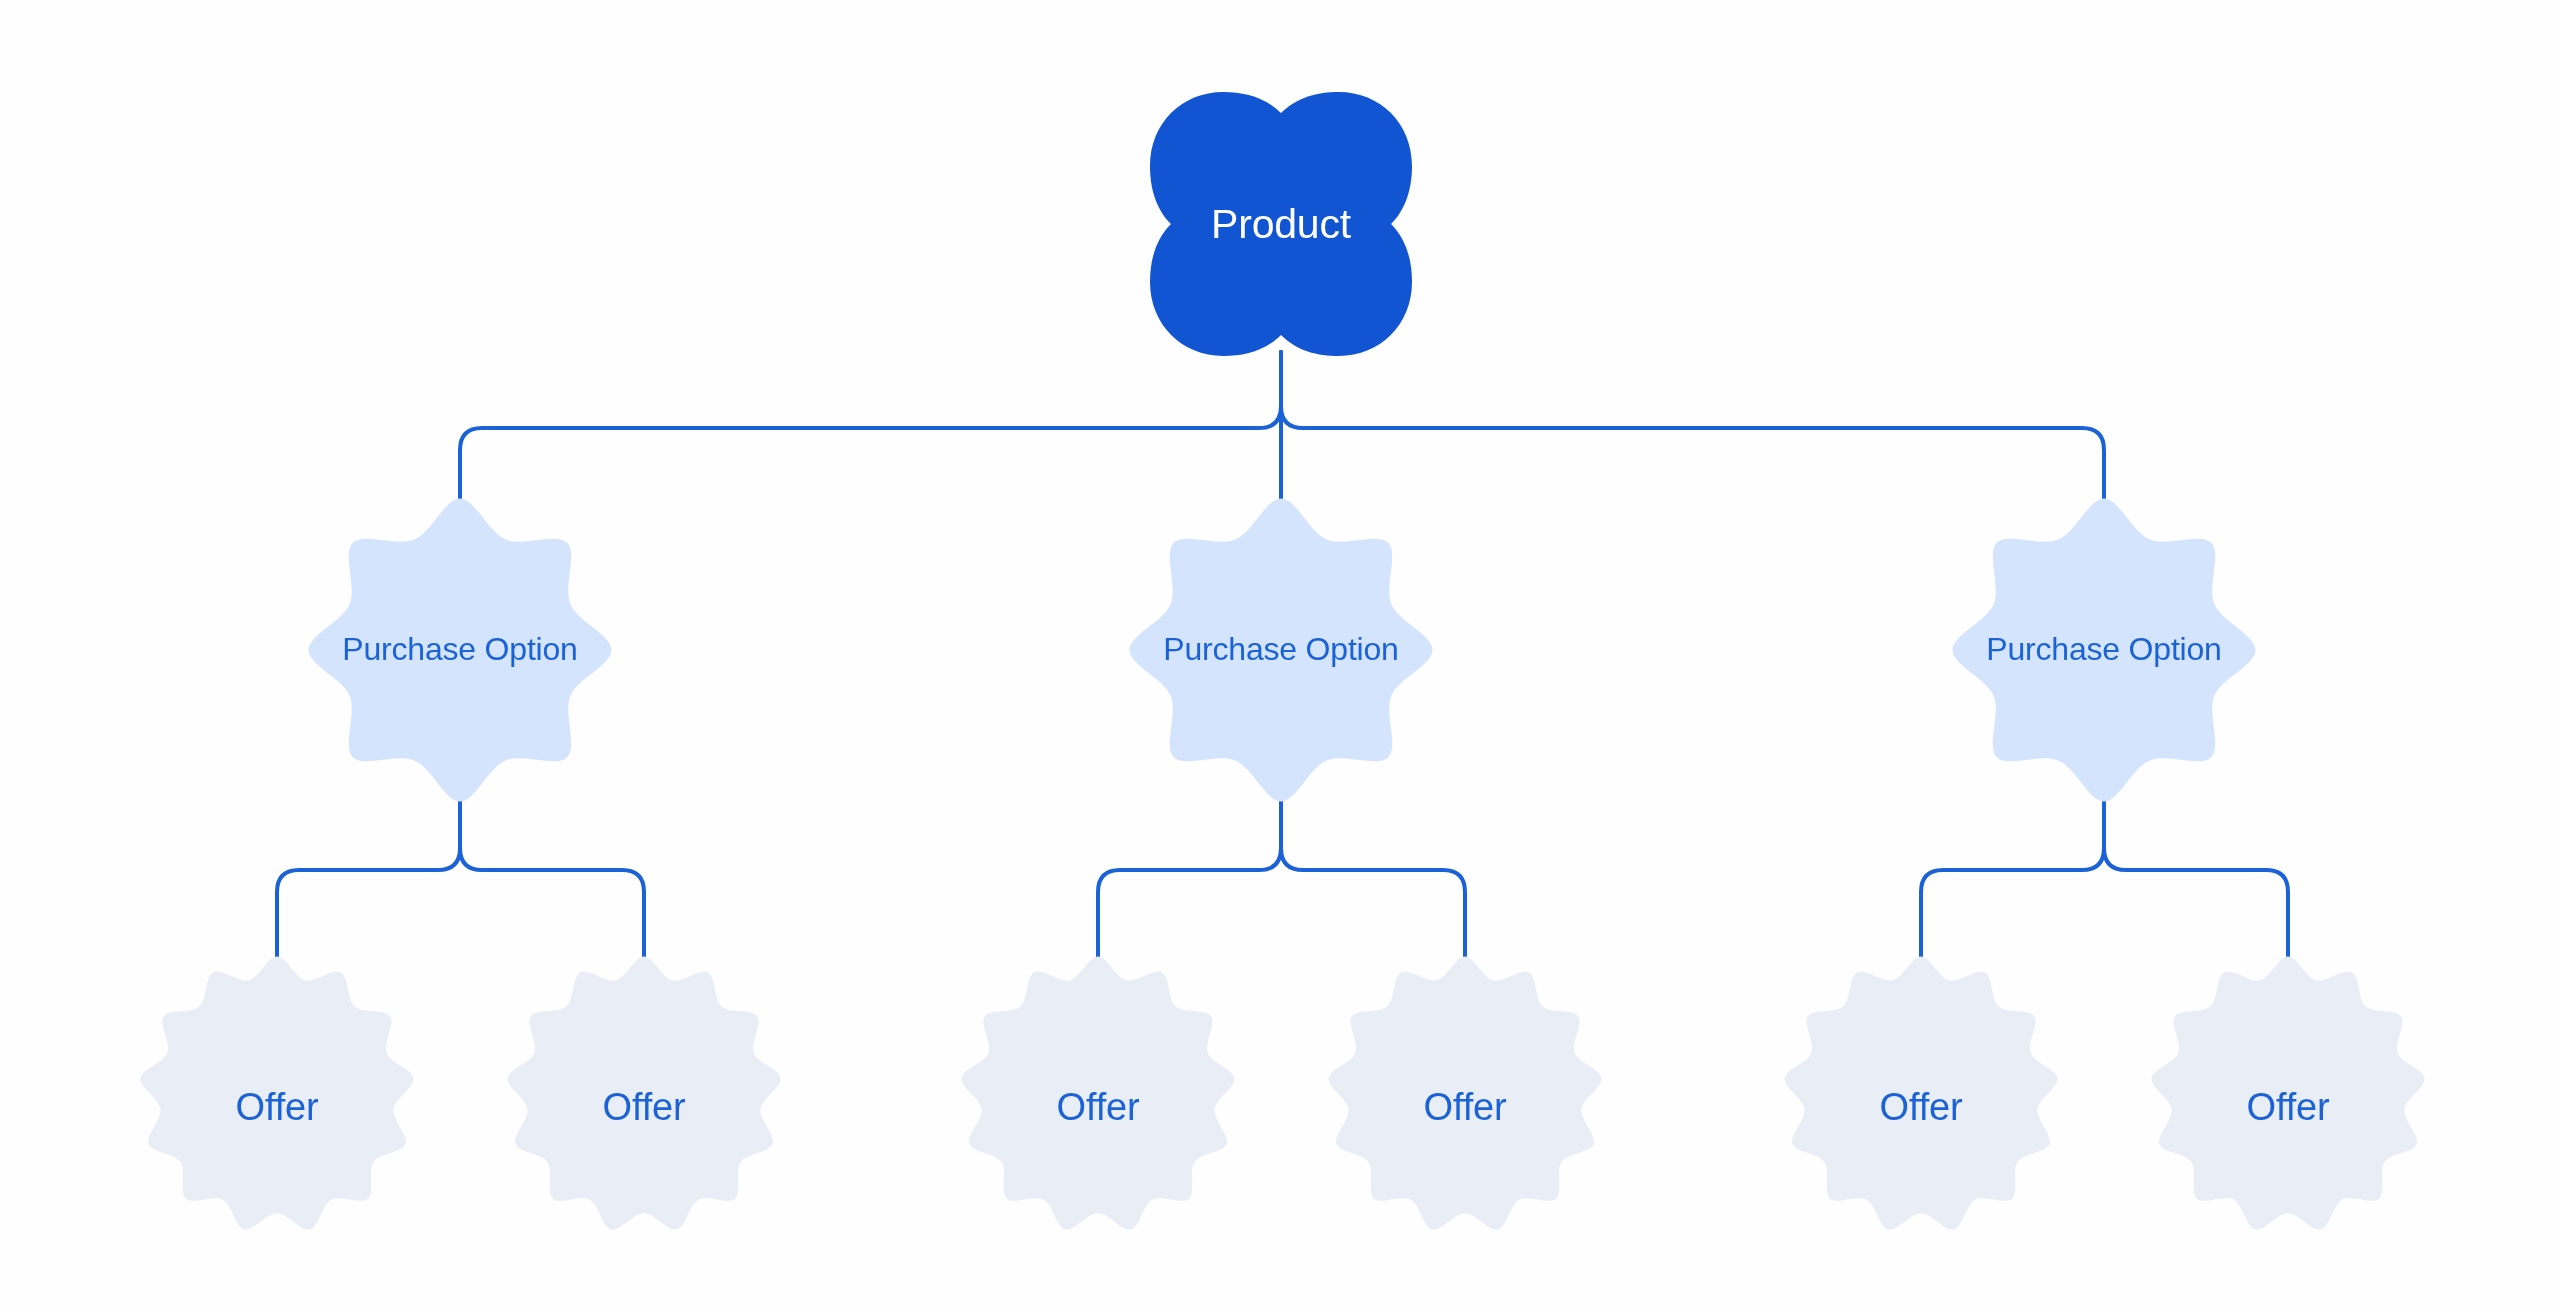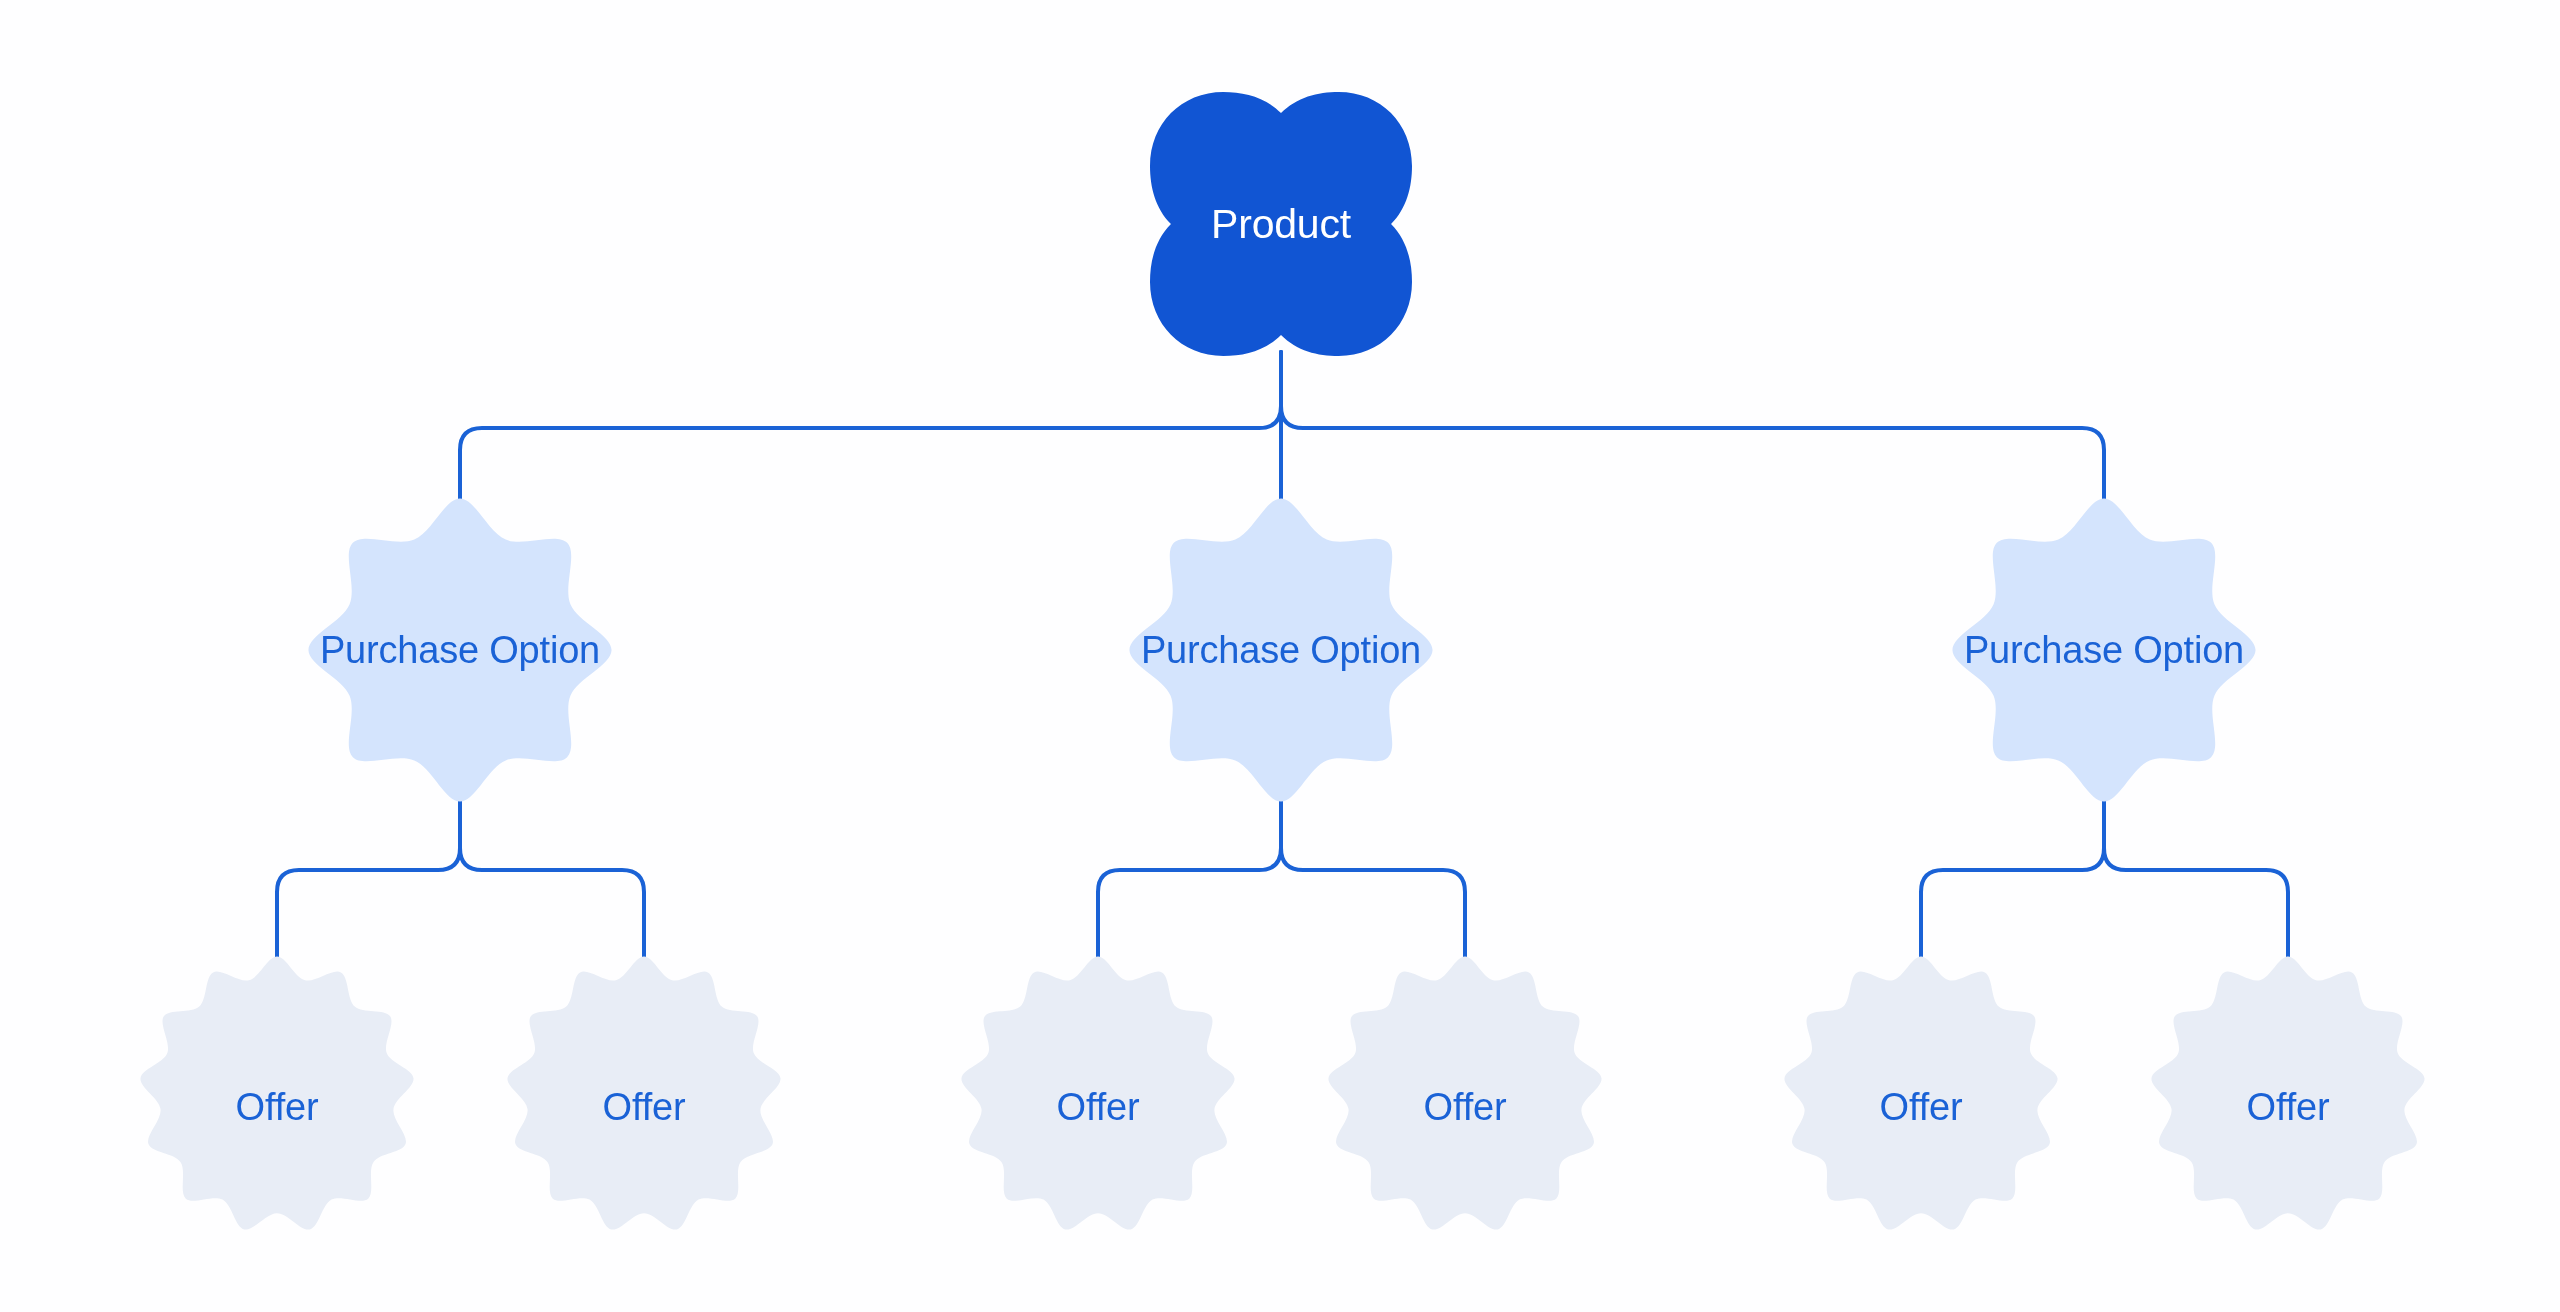--- a/index.html
+++ b/index.html
@@ -76,21 +76,21 @@
     font-weight: 400;
     color: #ffffff;
   }
 
   
   .node-po {
     width: 308px;
     height: 308px;
   }
   .node-po .label {
-    font-size: 38px;
+    font-size: 32px;
     font-weight: 400;
     color: #1a62d6;
   }
 
   
   .node-offer {
     width: 280px;
     height: 282px;
   }
   .node-offer .label {

